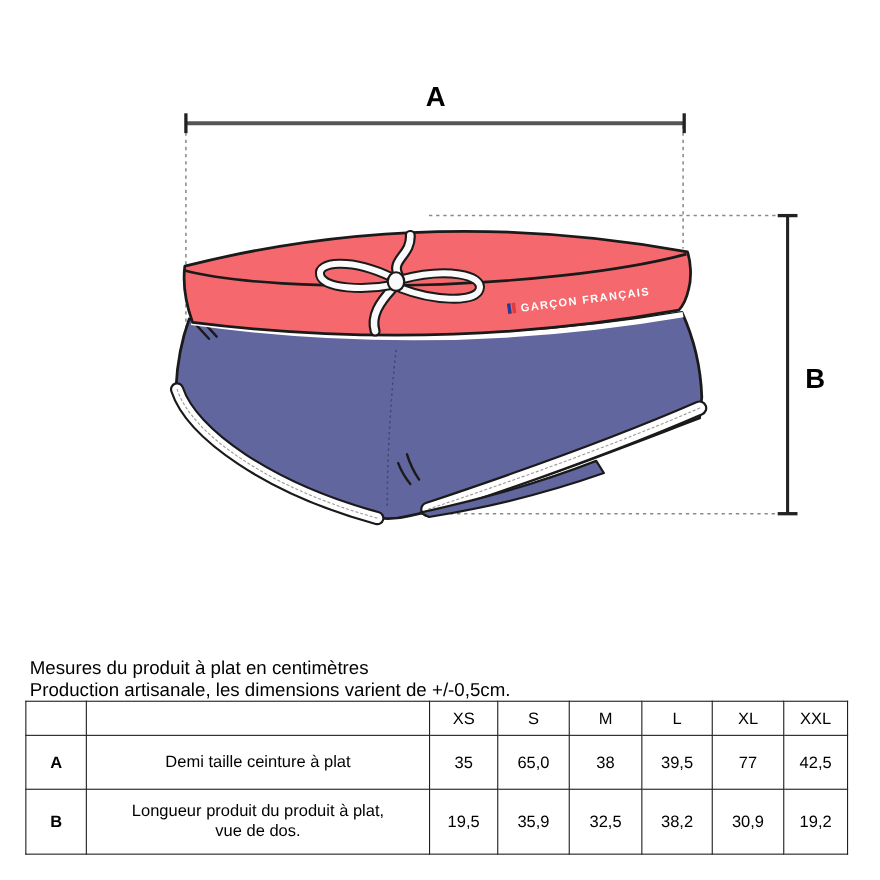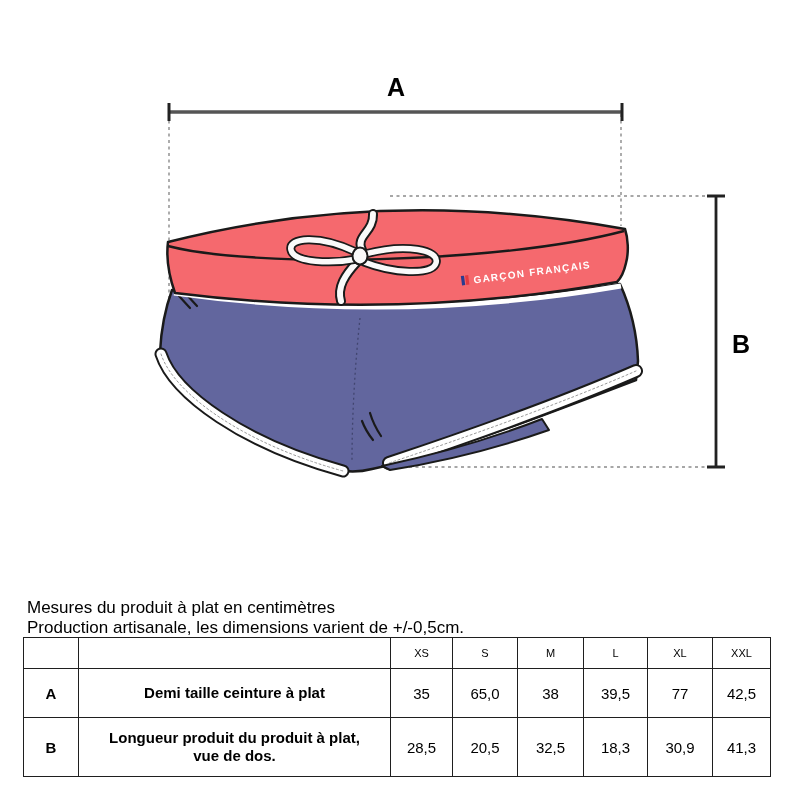--- a/index.html
+++ b/index.html
@@ -12,25 +12,25 @@
   .notes .title{margin:0;}
   .notes .subtitle{margin:0;}
   table.size-table{
     position:absolute;left:23px;top:637px;width:747px;
     border-collapse:collapse;table-layout:fixed;background:#fff;
   }
   table.size-table td{
     border:1.6px solid #1f1f1f;text-align:center;vertical-align:middle;
     font-size:15px;padding:0;
   }
-  table.size-table tr.hdr td{height:30px;font-size:11px;}
+  table.size-table tr.hdr td{height:30px;font-size:15px;}
   table.size-table tr.rowA td{height:48px;}
   table.size-table tr.rowB td{height:58px;}
   td.keycell{font-weight:bold;font-size:21px;}
-  td.desccell{text-align:left;padding:0 8px 0 14px;white-space:pre-line;line-height:18px;font-weight:bold;}
+  td.desccell{text-align:left;padding:0 8px 0 14px;white-space:pre-line;line-height:18px;}
   col.c-key{width:55px;} col.c-desc{width:312px;}
   col.c-xs{width:62px;} col.c-s{width:65px;} col.c-m{width:66px;}
   col.c-l{width:64px;} col.c-xl{width:65px;} col.c-xxl{width:58px;}
 </style>
 </head>
 <body>
 
 <div class="sheet">
 
   <svg class="illustration" width="800" height="580" viewBox="0 0 800 580">
@@ -152,23 +152,23 @@
         <td>65,0</td>
         <td>38</td>
         <td>39,5</td>
         <td>77</td>
         <td>42,5</td>
       </tr>
       <tr class="rowB">
         <td class="keycell">B</td>
         <td class="desccell">Longueur produit du produit à plat,
 vue de dos.</td>
-        <td>28,5</td>
-        <td>20,5</td>
+        <td>19,5</td>
+        <td>35,9</td>
         <td>32,5</td>
-        <td>18,3</td>
+        <td>38,2</td>
         <td>30,9</td>
-        <td>41,3</td>
+        <td>19,2</td>
       </tr>
     </tbody>
   </table>
 
 </div>
 
 </body></html>

